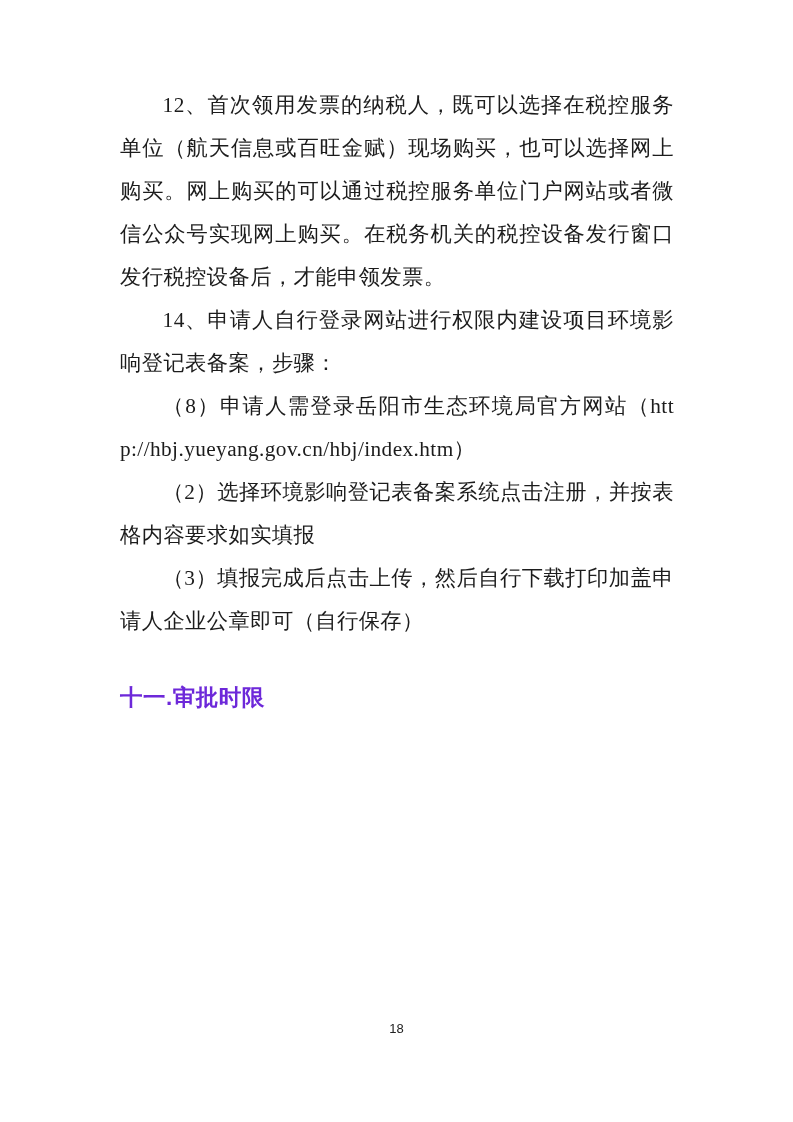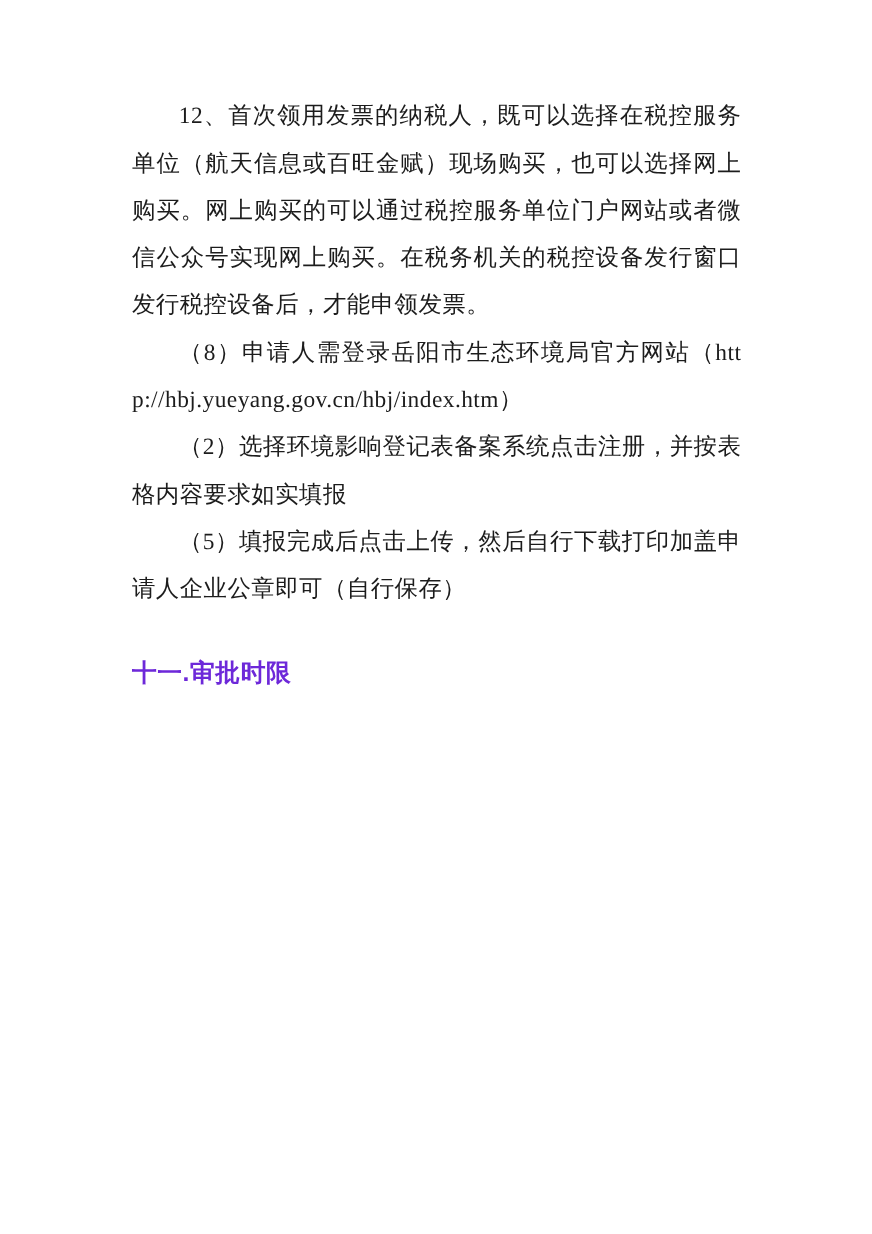--- a/index.html
+++ b/index.html
@@ -50,18 +50,20 @@
     font-size: 13px;
     color: #222222;
   }
 </style>
 </head>
 <body>
 
 <div class="page">
   <div class="content">
     <p class="para">12、首次领用发票的纳税人，既可以选择在税控服务单位（航天信息或百旺金赋）现场购买，也可以选择网上购买。网上购买的可以通过税控服务单位门户网站或者微信公众号实现网上购买。在税务机关的税控设备发行窗口发行税控设备后，才能申领发票。</p>
+    <p class="para">14、申请人自行登录网站进行权限内建设项目环境影响登记表备案，步骤：</p>
     <p class="para">（8）申请人需登录岳阳市生态环境局官方网站（http://hbj.yueyang.gov.cn/hbj/index.htm）</p>
     <p class="para">（2）选择环境影响登记表备案系统点击注册，并按表格内容要求如实填报</p>
-    <p class="para">（5）填报完成后点击上传，然后自行下载打印加盖申请人企业公章即可（自行保存）</p>
+    <p class="para">（3）填报完成后点击上传，然后自行下载打印加盖申请人企业公章即可（自行保存）</p>
     <h2 class="heading">十一.审批时限</h2>
   </div>
+  <div class="page-number">18</div>
 </div>
 
 </body></html>

